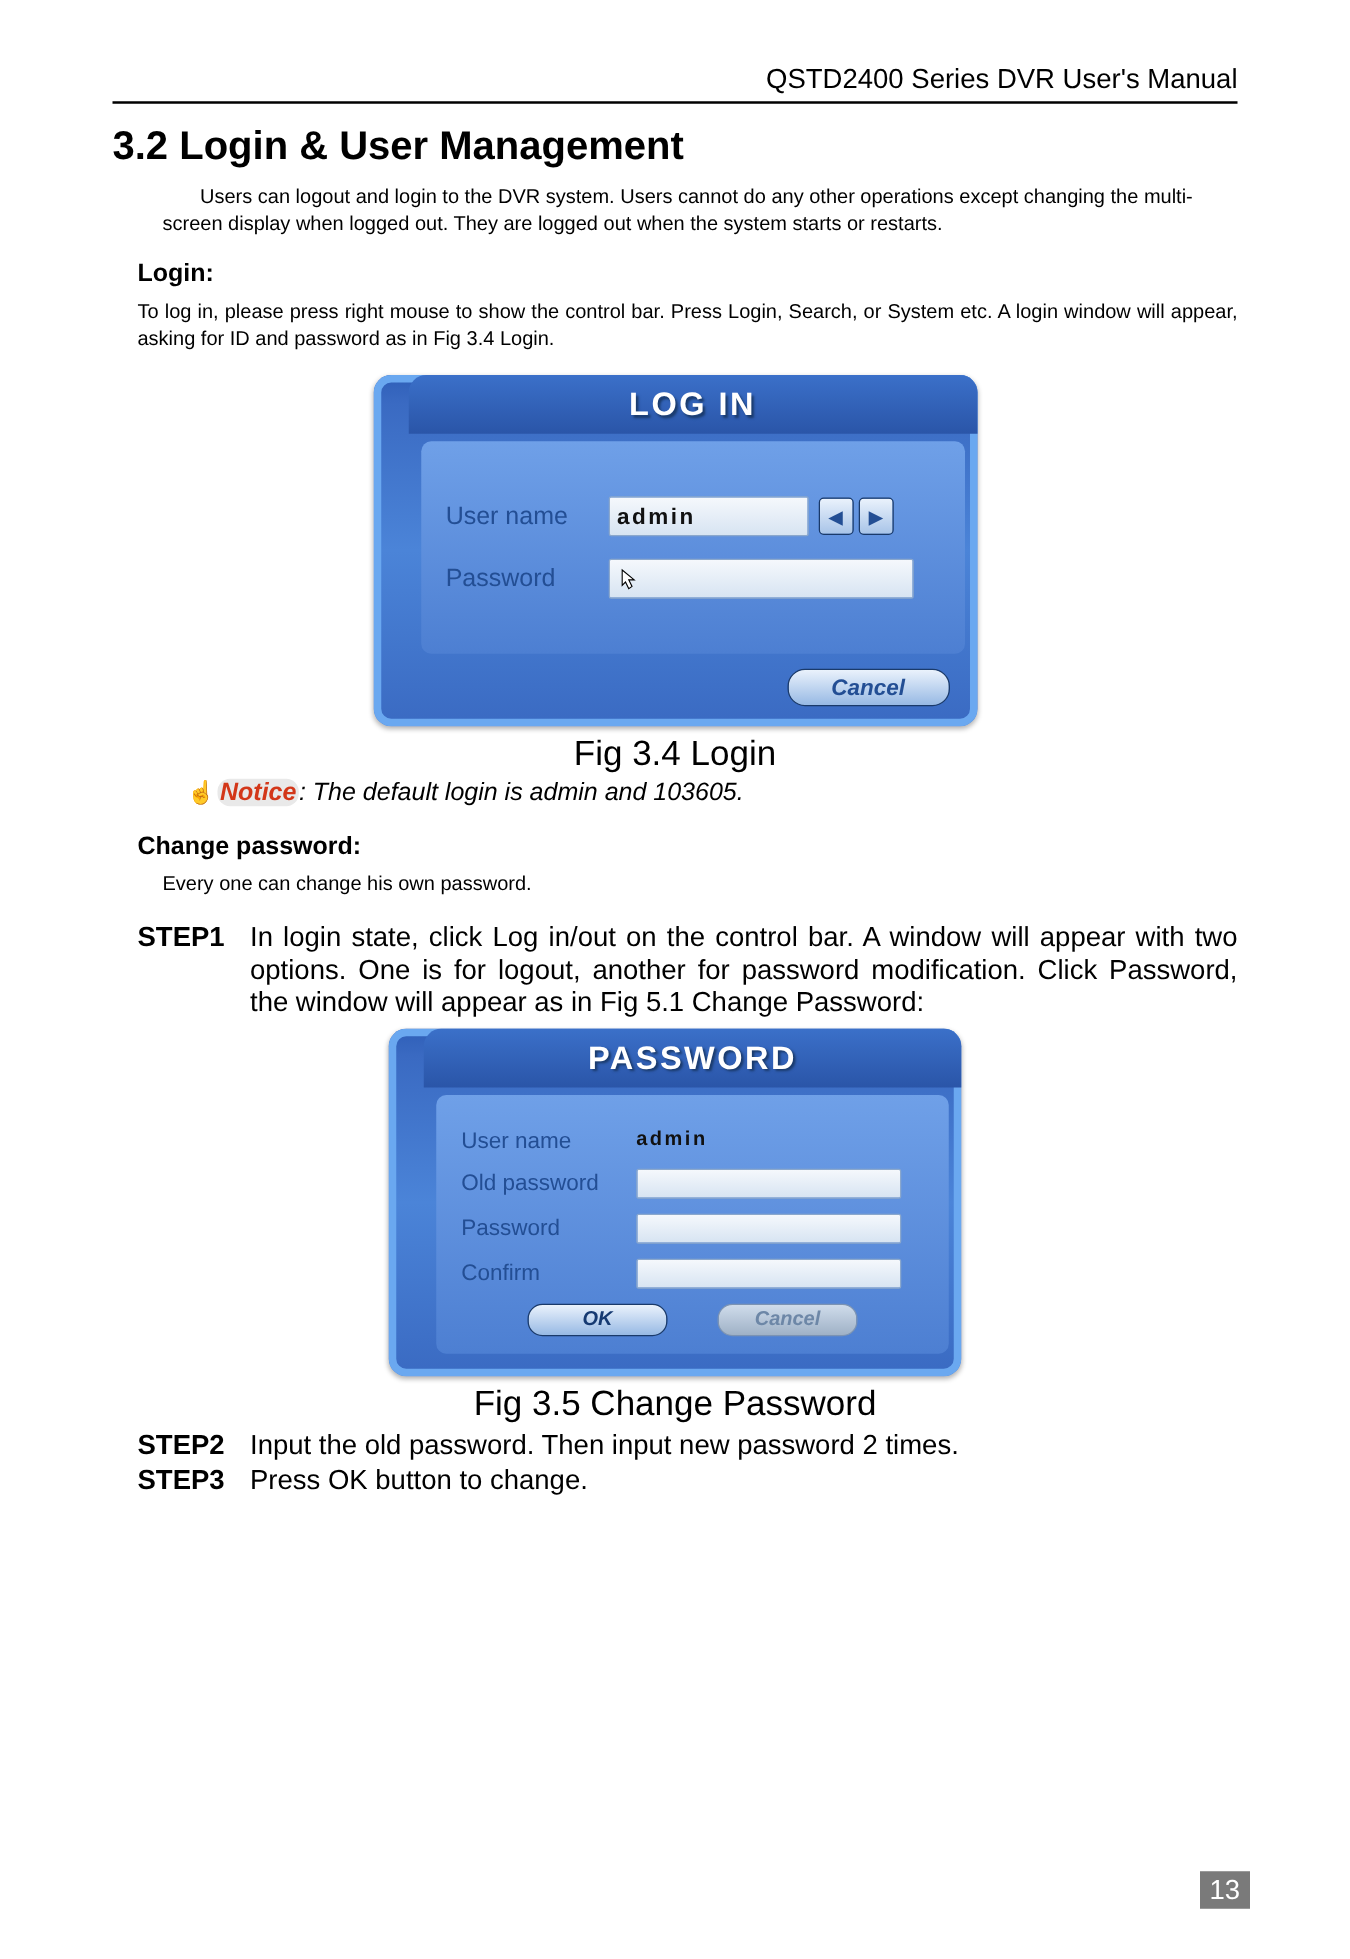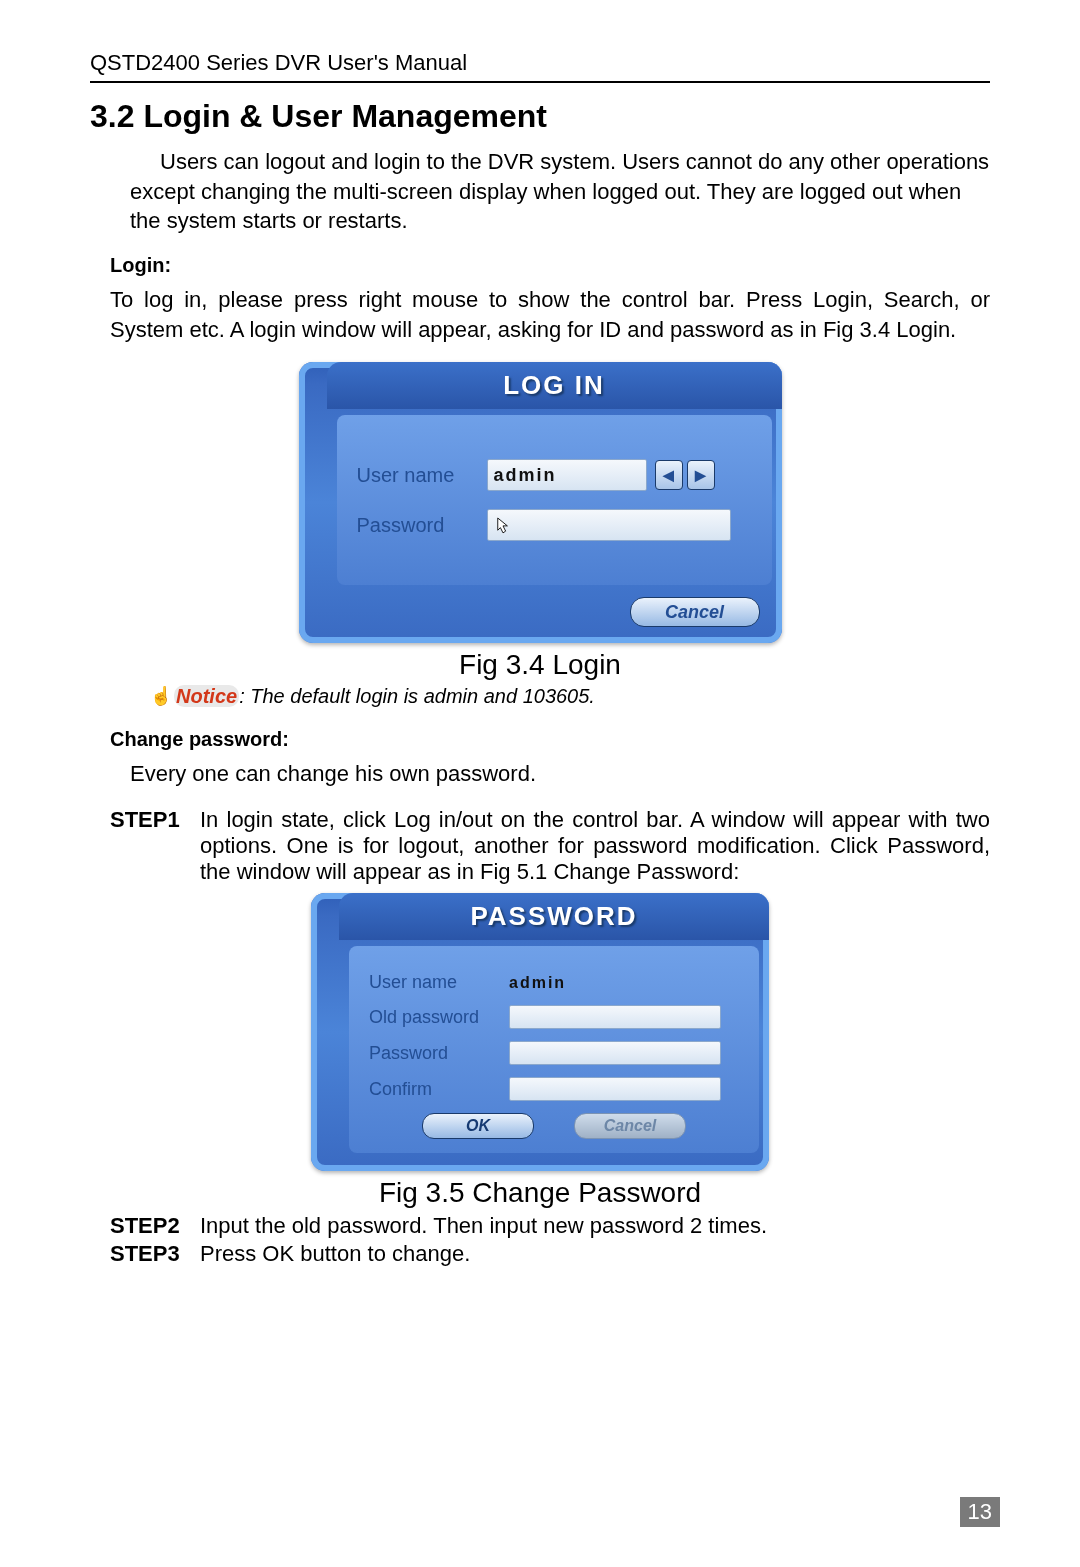--- a/index.html
+++ b/index.html
@@ -1,19 +1,19 @@
 <!DOCTYPE html>
 <html><head>
 <meta charset="utf-8">
 <style>
   html,body{margin:0;padding:0;background:#fff;font-family:Arial,Helvetica,sans-serif;color:#000;}
   .page{width:1080px;height:1567px;position:relative;box-sizing:border-box;padding:50px 90px 40px 90px;}
-  .header-line{border-bottom:2px solid #000;margin:0 0 15px 0;padding-bottom:5px;text-align:left;font-size:22px;}
+  .header-line{border-bottom:2px solid #000;margin:0 0 15px 0;padding-bottom:5px;text-align:right;font-size:22px;}
   h2{font-size:32px;font-weight:bold;margin:10px 0 12px 0;}
-  .intro,.login-intro,.cp-intro{font-size:22px;line-height:1.35;margin:0 0 18px 0;}
+  .intro,.login-intro,.cp-intro{font-size:16px;line-height:1.35;margin:0 0 18px 0;}
   .intro{padding-left:40px;text-indent:30px;}
   .login-intro{padding-left:20px;text-align:justify;}
   .cp-intro{padding-left:40px;}
   h3{font-size:20px;font-weight:bold;margin:16px 0 8px 20px;}
   .fig-caption{text-align:center;font-size:28px;margin:6px 0 4px 0;}
   .notice-row{display:flex;align-items:flex-start;font-size:20px;font-style:italic;margin:0 0 20px 60px;}
   .notice-icon{width:24px;flex:none;font-style:normal;font-size:18px;}
   .notice-label{color:#d33719;font-weight:bold;background:#e9e9e9;padding:0 2px;border-radius:10px;}
   .step-row{display:flex;font-size:22px;margin:2px 0 2px 20px;}
   .step-label{font-weight:bold;width:90px;flex:none;}

